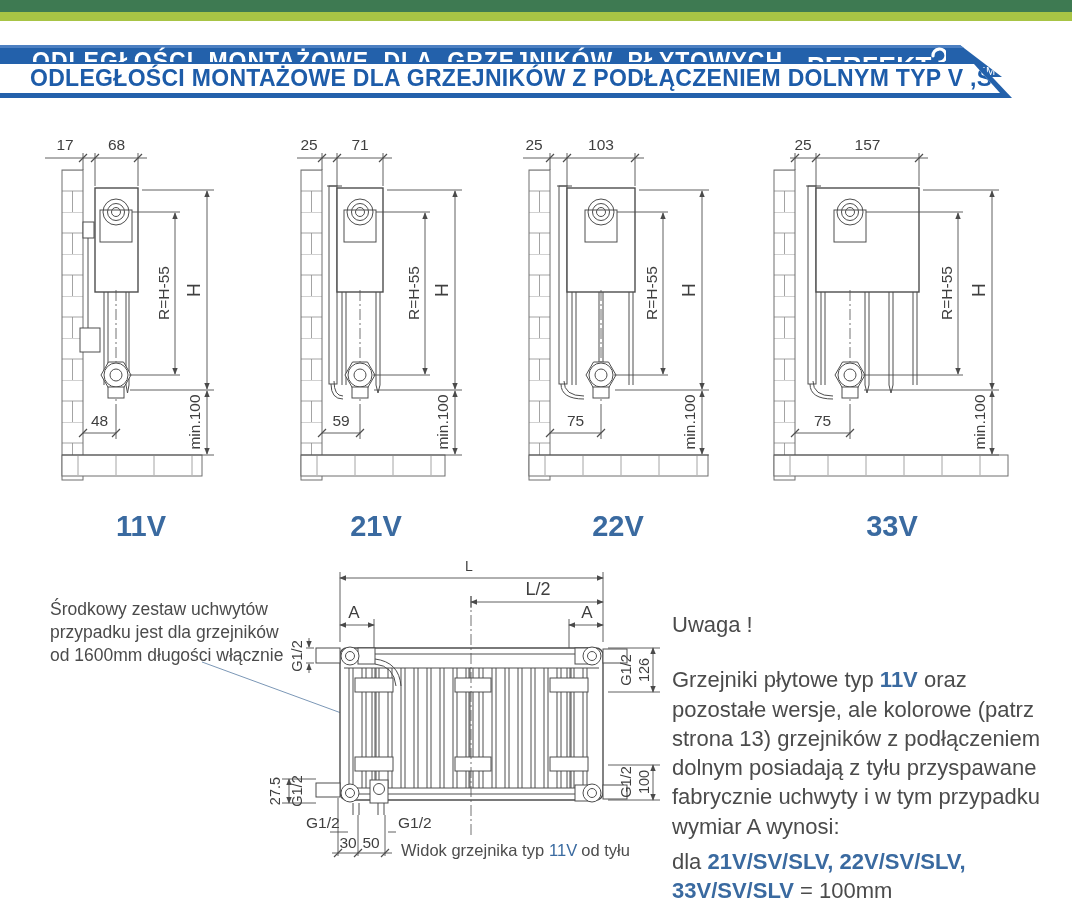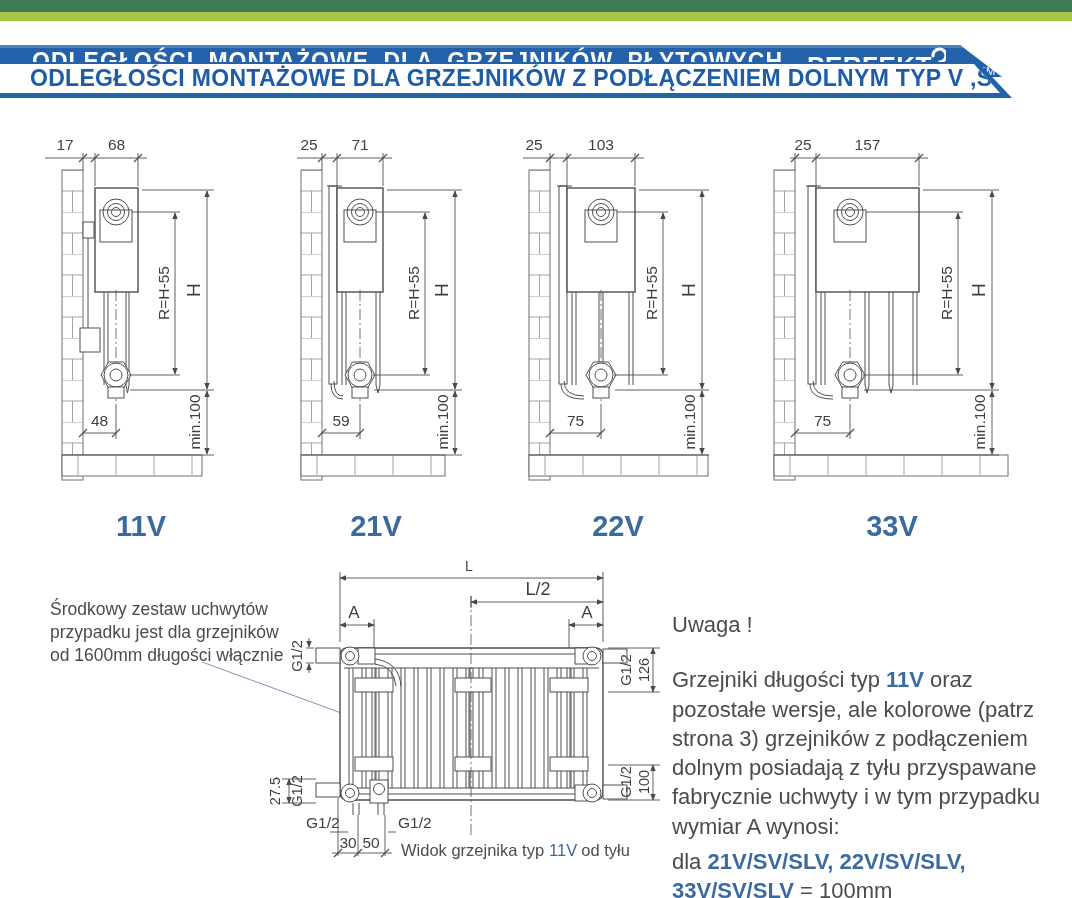--- a/index.html
+++ b/index.html
@@ -377,17 +377,17 @@
 
     <text class="cap" x="223" y="304"><tspan>Widok grzejnika typ</tspan><tspan dx="5" class="capblue">11V</tspan><tspan dx="5">od tyłu</tspan></text>
   </svg>
 
   <div class="abs note-left">Środkowy zestaw uchwytów
 przypadku jest dla grzejników
 od 1600mm długości włącznie</div>
 
   <div class="abs note-right">
     <p class="uw">Uwaga !</p>
-    <p><span>Grzejniki długości typ </span><b class="bl">11V</b><span> oraz pozostałe wersje, ale kolorowe (patrz strona 3) grzejników z podłączeniem dolnym posiadają z tyłu przyspawane fabrycznie uchwyty i w tym przypadku wymiar A wynosi:</span></p>
+    <p><span>Grzejniki płytowe typ </span><b class="bl">11V</b><span> oraz pozostałe wersje, ale kolorowe (patrz strona 13) grzejników z podłączeniem dolnym posiadają z tyłu przyspawane fabrycznie uchwyty i w tym przypadku wymiar A wynosi:</span></p>
     <div class="nline"><span>dla </span><b class="bl">21V/SV/SLV, 22V/SV/SLV, 33V/SV/SLV</b><span> = 100mm</span></div>
   </div>
 
 </div>
 
 </body></html>

